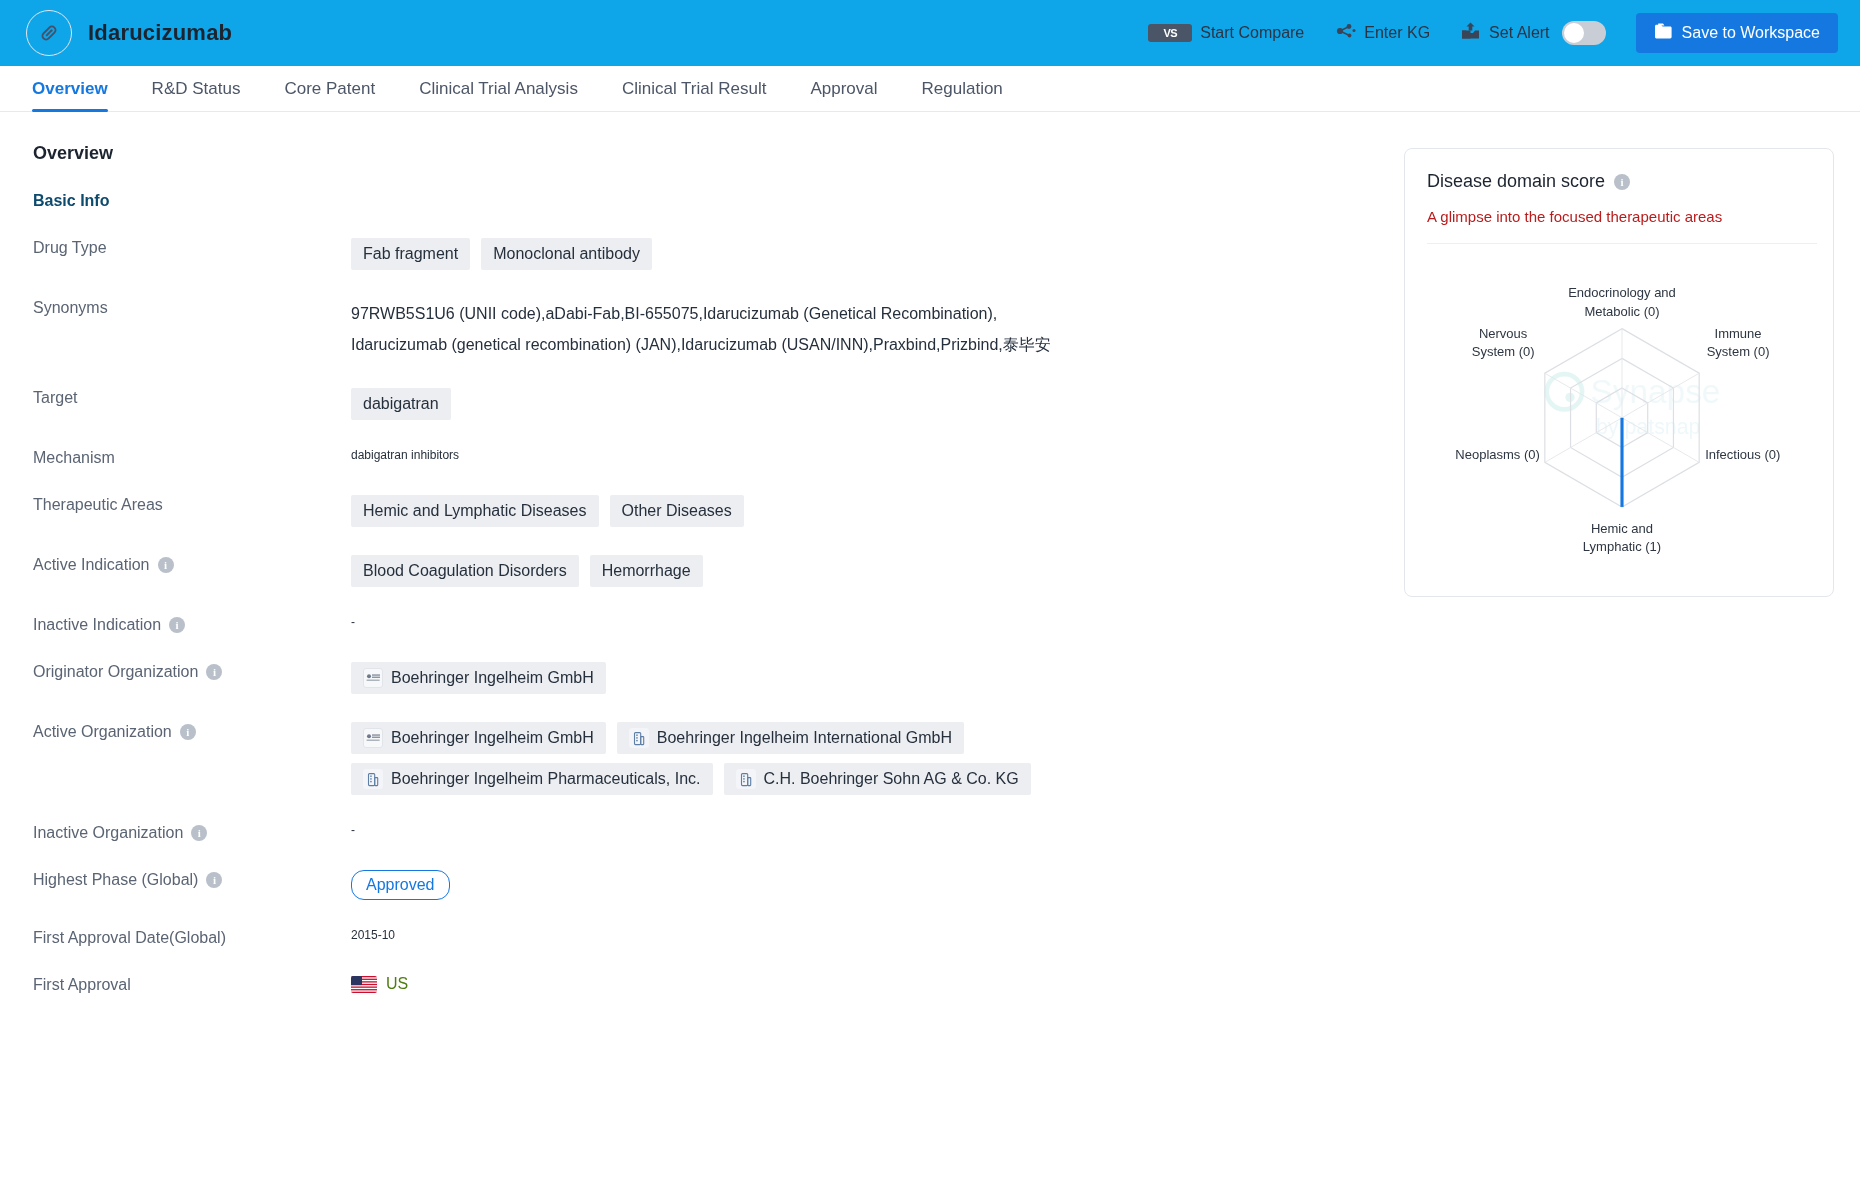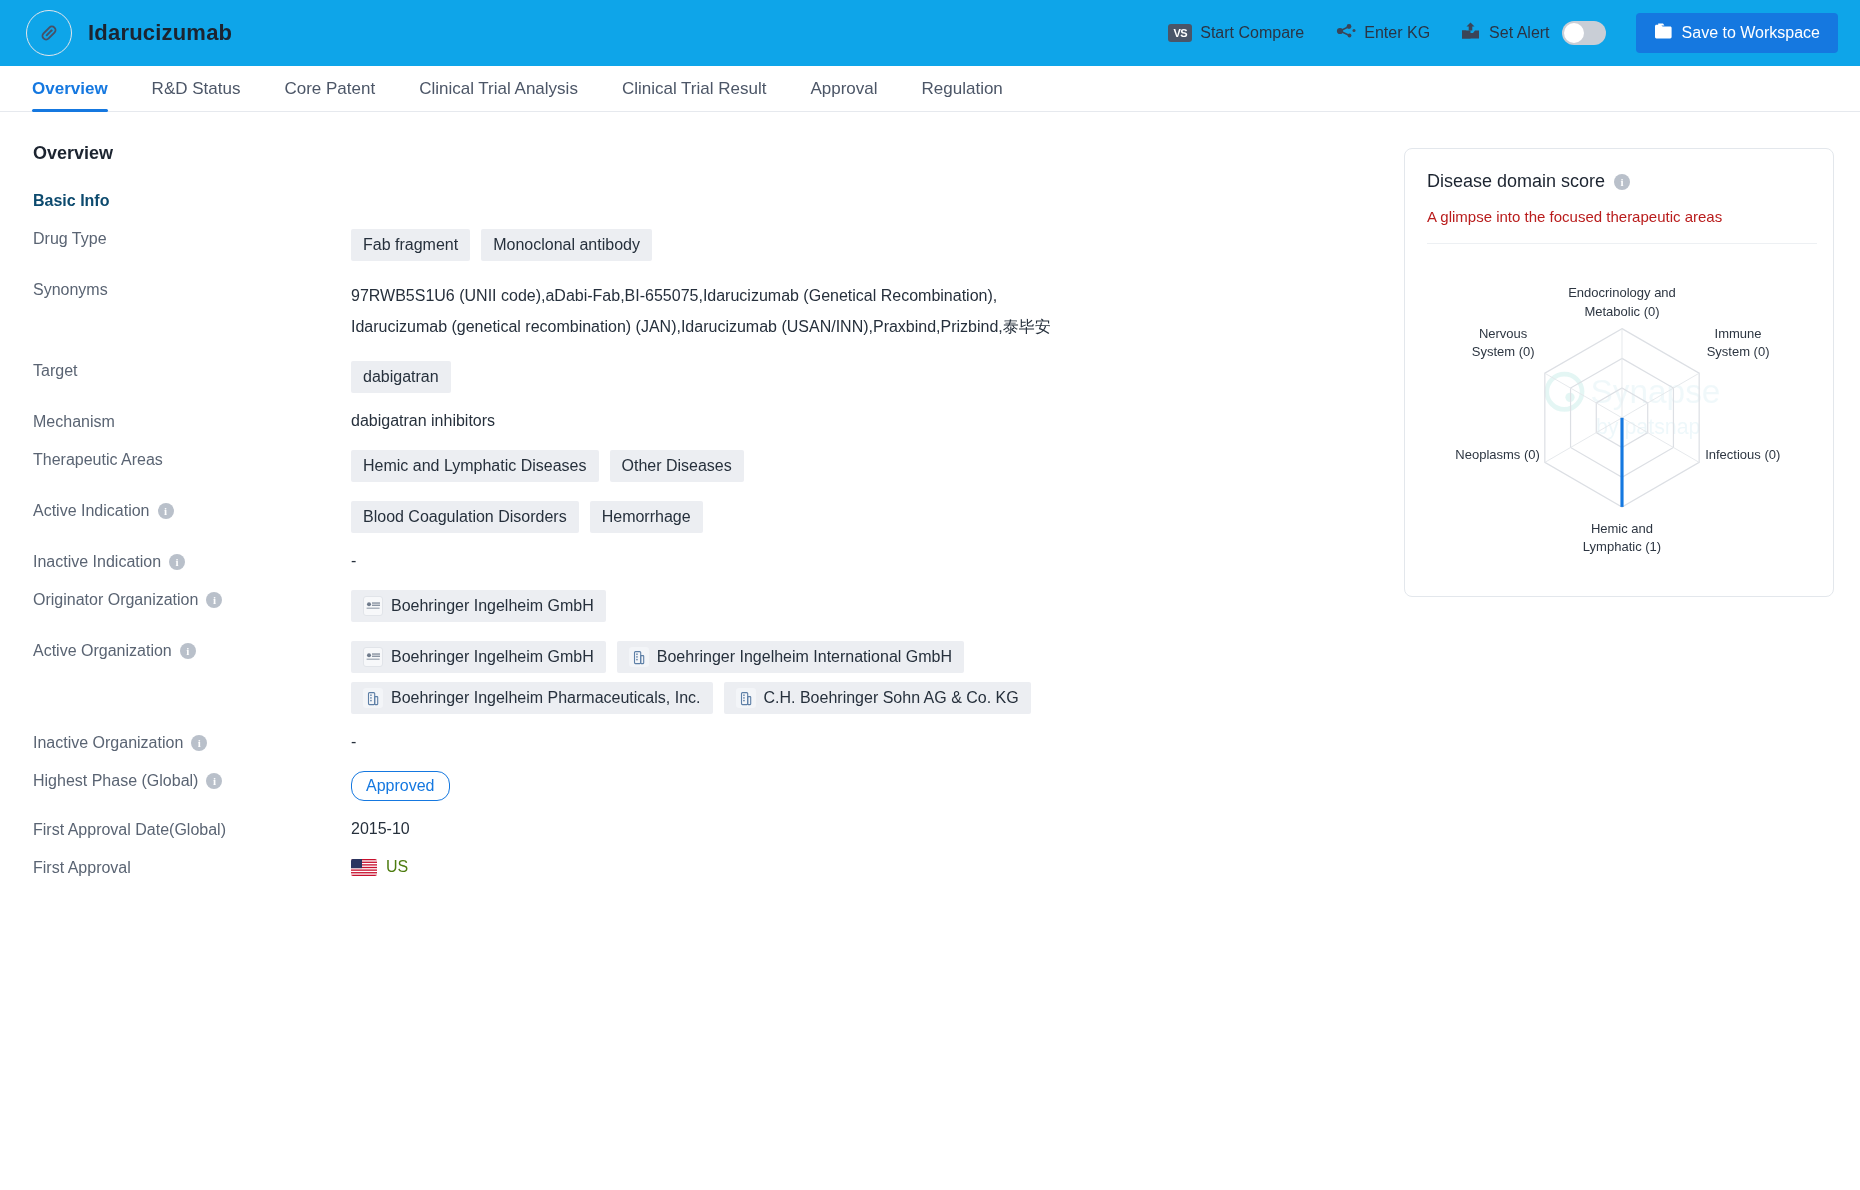--- a/index.html
+++ b/index.html
@@ -35,21 +35,21 @@
     color: #1c2430;
   }
   .header-spacer { flex: 1 1 auto; }
   .hdr-actions { display: flex; align-items: center; gap: 30px; }
   .hdr-action {
     display: flex; align-items: center; gap: 8px;
     font-size: 16px; color: #2b3444;
     cursor: pointer; white-space: nowrap;
   }
   .vs-badge {
-    width: 24px; height: 18px; border-radius: 3px;
+    width: 44px; height: 18px; border-radius: 3px;
     background: #4a5568; color: #fff;
     font-size: 11px; font-weight: bold;
     display: flex; align-items: center; justify-content: center;
     letter-spacing: -0.5px;
   }
   .toggle {
     width: 44px; height: 24px; border-radius: 12px;
     background: #c9ced6; position: relative; cursor: pointer;
     margin-left: 4px; flex: 0 0 auto;
   }
@@ -99,21 +99,21 @@
 
   .section-title {
     font-size: 18px; font-weight: bold; color: #1c2430;
     margin: 5px 0 0 7px;
   }
   .subsection-title {
     font-size: 16px; font-weight: bold; color: #0c4a6e;
     margin: 28px 0 0 7px;
   }
 
-  .info-row { display: flex; align-items: flex-start; margin-top: 18px; }
+  .info-row { display: flex; align-items: flex-start; margin-top: 27px; }
   .info-label {
     width: 325px; flex: 0 0 325px;
     font-size: 16px; color: #5a6473;
     display: flex; align-items: center; gap: 8px;
     padding-left: 7px; padding-top: 2px;
   }
   .info-value { flex: 1 1 auto; min-width: 0; padding-top: 1px; }
 
   .i-icon {
     width: 16px; height: 16px; border-radius: 50%;
@@ -125,21 +125,21 @@
   }
 
   .tag-wrap { display: flex; flex-wrap: wrap; gap: 9px 11px; }
   .tag {
     background: #eceef2; border-radius: 2px;
     padding: 6px 12px; font-size: 16px; color: #26303c;
     display: inline-flex; align-items: center; gap: 8px;
     cursor: pointer; line-height: 1.25;
   }
   .plain-value { font-size: 16px; color: #26303c; line-height: 1.95; }
-  .dash-value { font-size: 16px; color: #26303c; }
+  .dash-value { font-size: 12px; color: #26303c; }
 
   .org-logo {
     width: 20px; height: 20px; border-radius: 3px;
     background: #f7f8fa; border: 1px solid #e1e4e9;
     display: inline-flex; align-items: center; justify-content: center;
     flex: 0 0 auto; overflow: hidden;
   }
   .bld-icon {
     width: 20px; height: 20px; border-radius: 3px;
     background: #f3f5f8;

